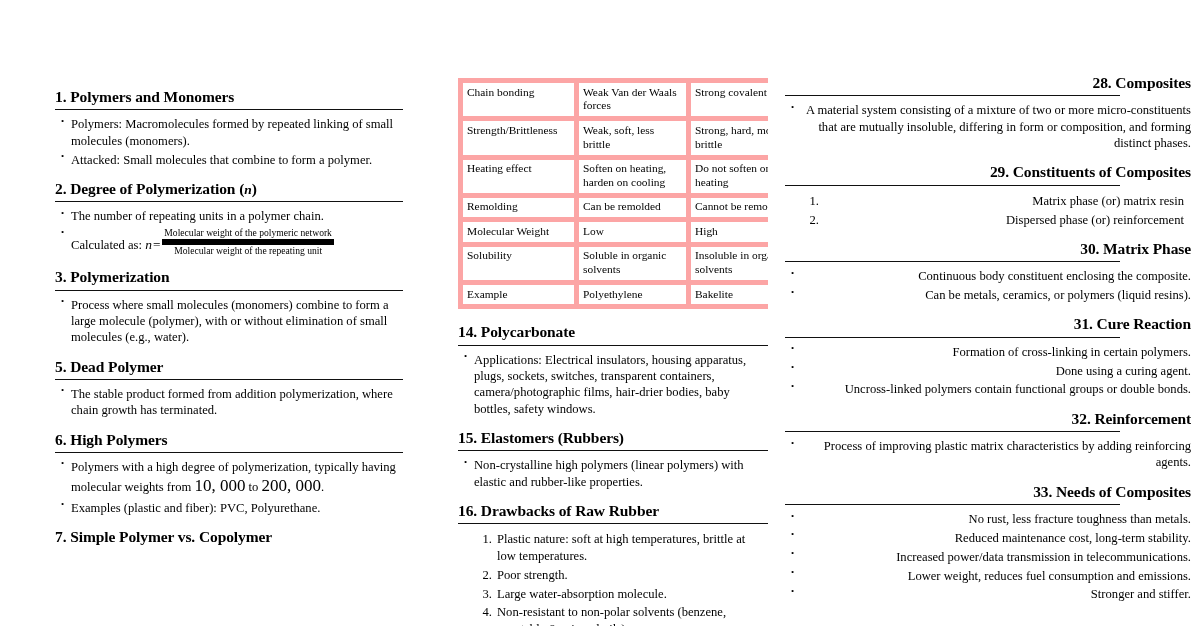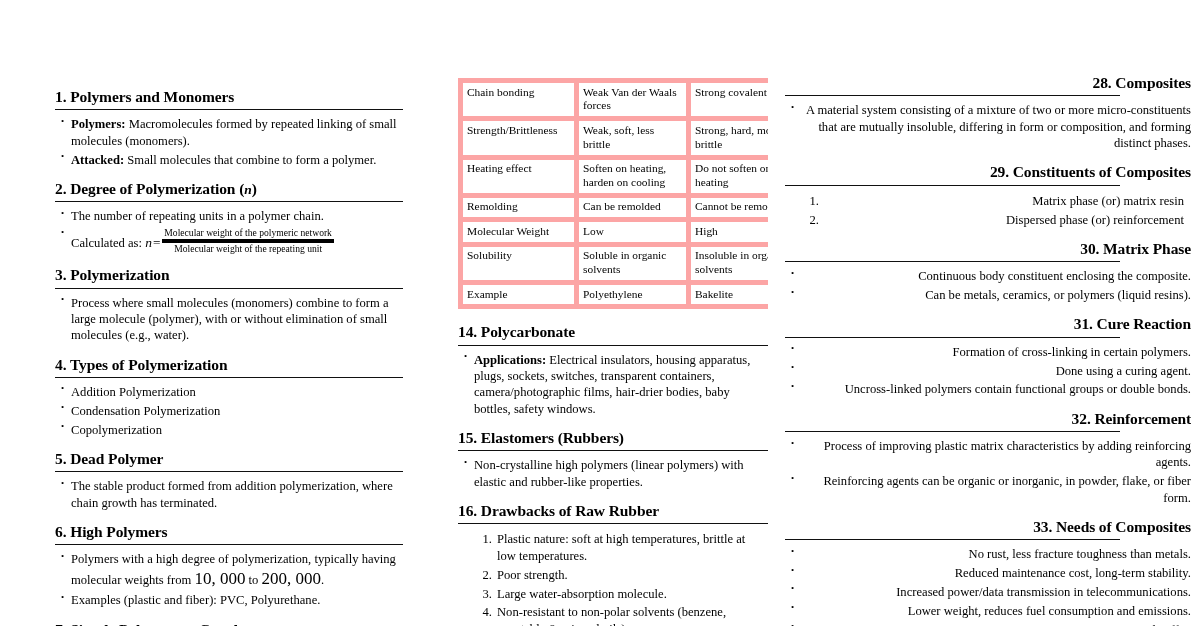--- a/index.html
+++ b/index.html
@@ -111,21 +111,21 @@
   }
   ol.numbers > li::before {
     content: counter(numitem) ".";
     position: absolute;
     left: -19px;
     top: 0;
     text-align: right;
     width: 14px;
     font-size: 12.6px;
   }
-  .lbl { font-weight: bold; }
+  .lbl { font-weight: normal; }
 
   
   .mi {
     font-family: "Liberation Serif", "DejaVu Serif", serif;
     font-style: italic;
     font-size: 13.5px;
   }
   .mop {
     font-size: 13.2px;
     padding: 0 1px;
@@ -136,21 +136,21 @@
   .frac {
     display: inline-block;
     vertical-align: -0.55em;
     text-align: center;
     font-size: 9.6px;
     line-height: 1.16;
     margin: 0 1px;
   }
   .frac .num {
     display: block;
-    border-bottom: 4px solid #000000;
+    border-bottom: 6px solid #000000;
     padding: 0 2px 0.5px 2px;
     white-space: nowrap;
   }
   .frac .den {
     display: block;
     padding: 0.5px 2px 0 2px;
     white-space: nowrap;
   }
   sub {
     font-size: 0.72em;
@@ -207,29 +207,20 @@
       </div>
 
       <div class="block">
         <h2 class="section-heading">3. Polymerization</h2>
         <hr class="heading-rule">
         <ul class="bullets">
           <li><span>Process where small molecules (monomers) combine to form a large molecule (polymer), with or without elimination of small molecules (e.g., water).</span></li>
         </ul>
       </div>
 
-      <div class="block">
-        <h2 class="section-heading">4. Types of Polymerization</h2>
-        <hr class="heading-rule">
-        <ul class="bullets">
-          <li><span>Addition Polymerization</span></li>
-          <li><span>Condensation Polymerization</span></li>
-          <li><span>Copolymerization</span></li>
-        </ul>
-      </div>
 
       <div class="block">
         <h2 class="section-heading">5. Dead Polymer</h2>
         <hr class="heading-rule">
         <ul class="bullets">
           <li><span>The stable product formed from addition polymerization, where chain growth has terminated.</span></li>
         </ul>
       </div>
 
       <div class="block">
@@ -363,21 +354,20 @@
           <li><span>Done using a curing agent.</span></li>
           <li><span>Uncross-linked polymers contain functional groups or double bonds.</span></li>
         </ul>
       </div>
 
       <div class="block">
         <h2 class="section-heading">32. Reinforcement</h2>
         <hr class="heading-rule">
         <ul class="bullets">
           <li><span>Process of improving plastic matrix characteristics by adding reinforcing agents.</span></li>
-          <li><span>Reinforcing agents can be organic or inorganic, in powder, flake, or fiber form.</span></li>
         </ul>
       </div>
 
       <div class="block">
         <h2 class="section-heading">33. Needs of Composites</h2>
         <hr class="heading-rule">
         <ul class="bullets">
           <li><span>No rust, less fracture toughness than metals.</span></li>
           <li><span>Reduced maintenance cost, long-term stability.</span></li>
           <li><span>Increased power/data transmission in telecommunications.</span></li>

